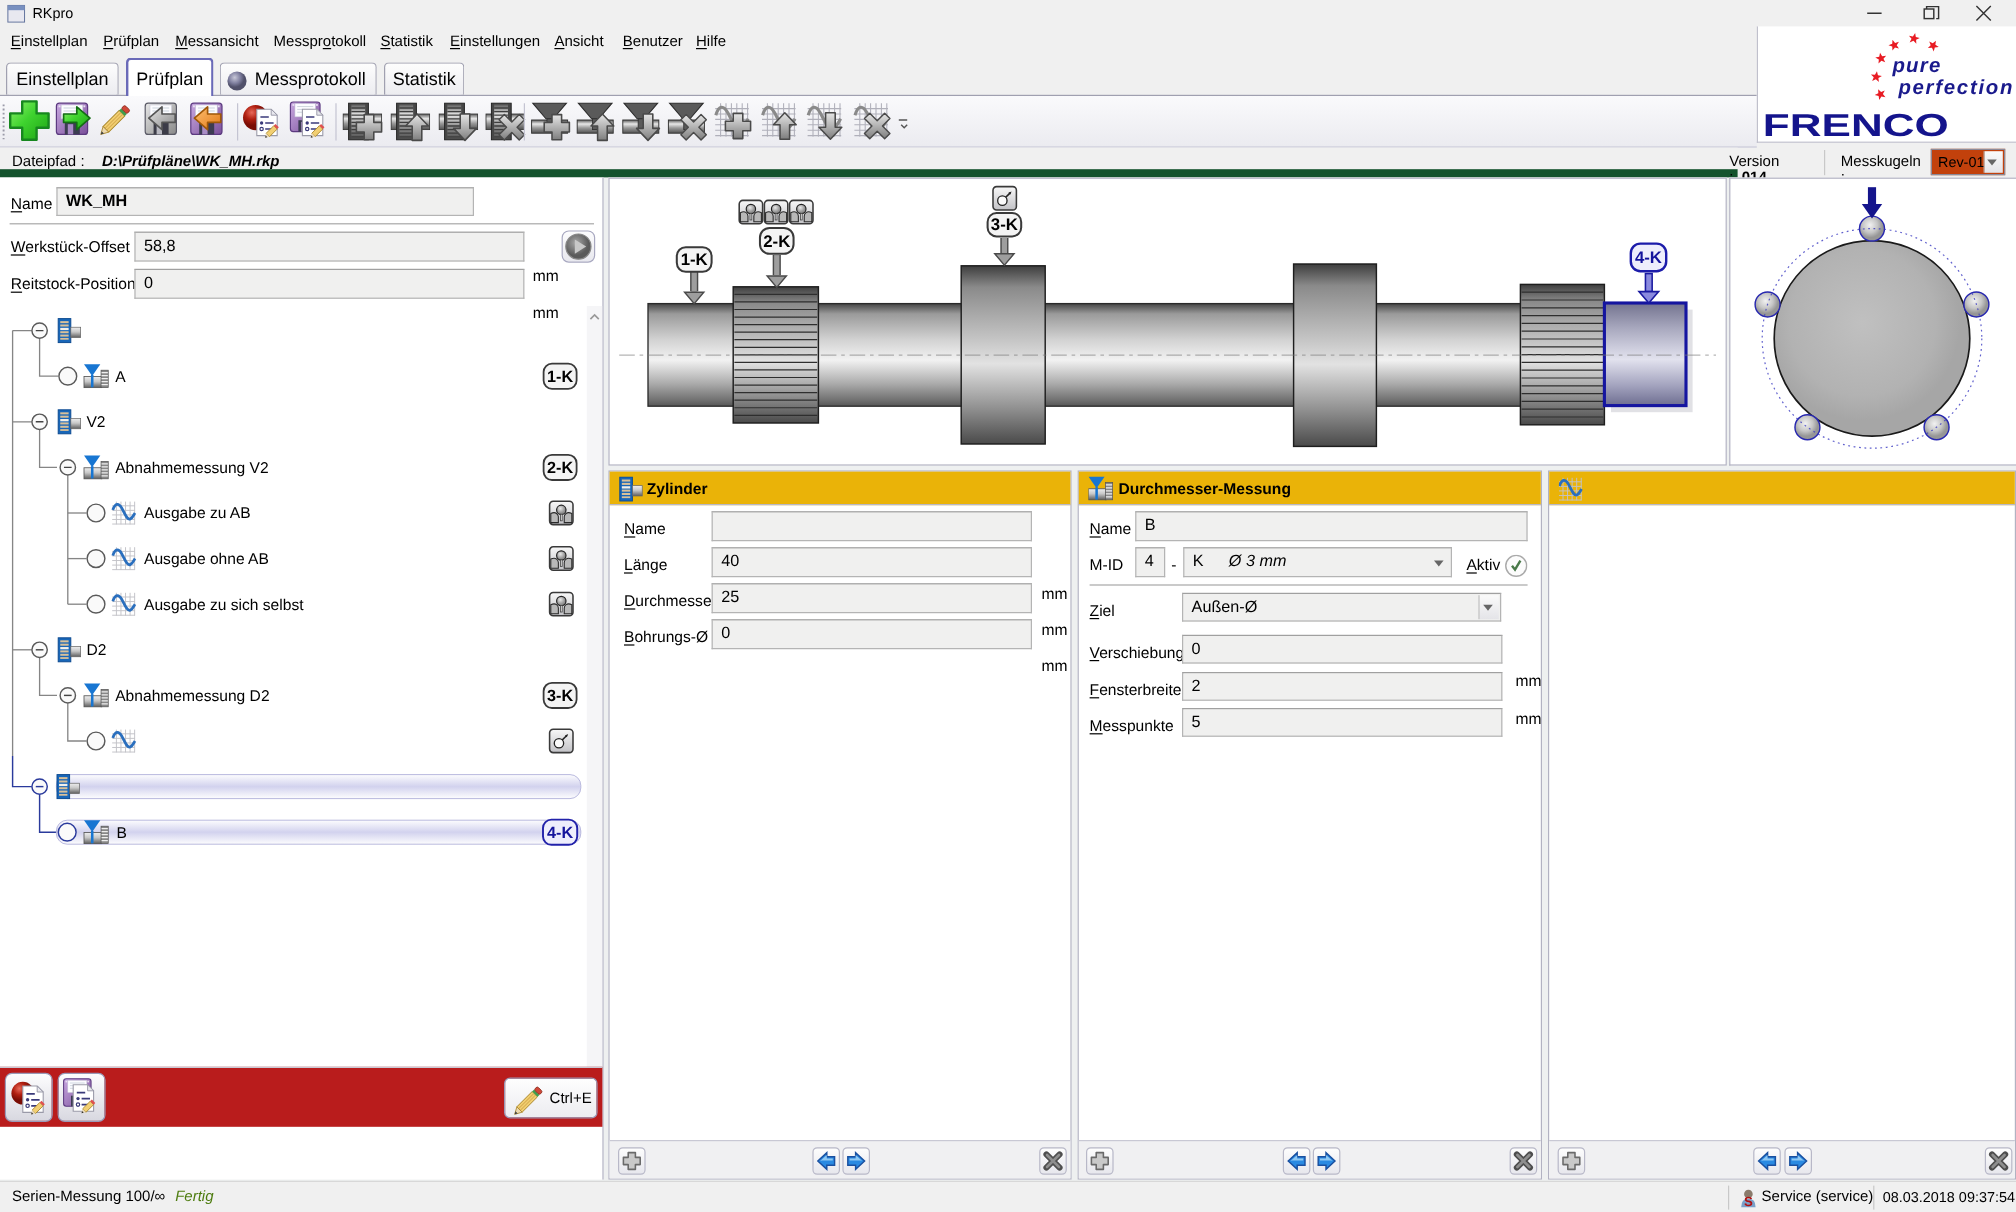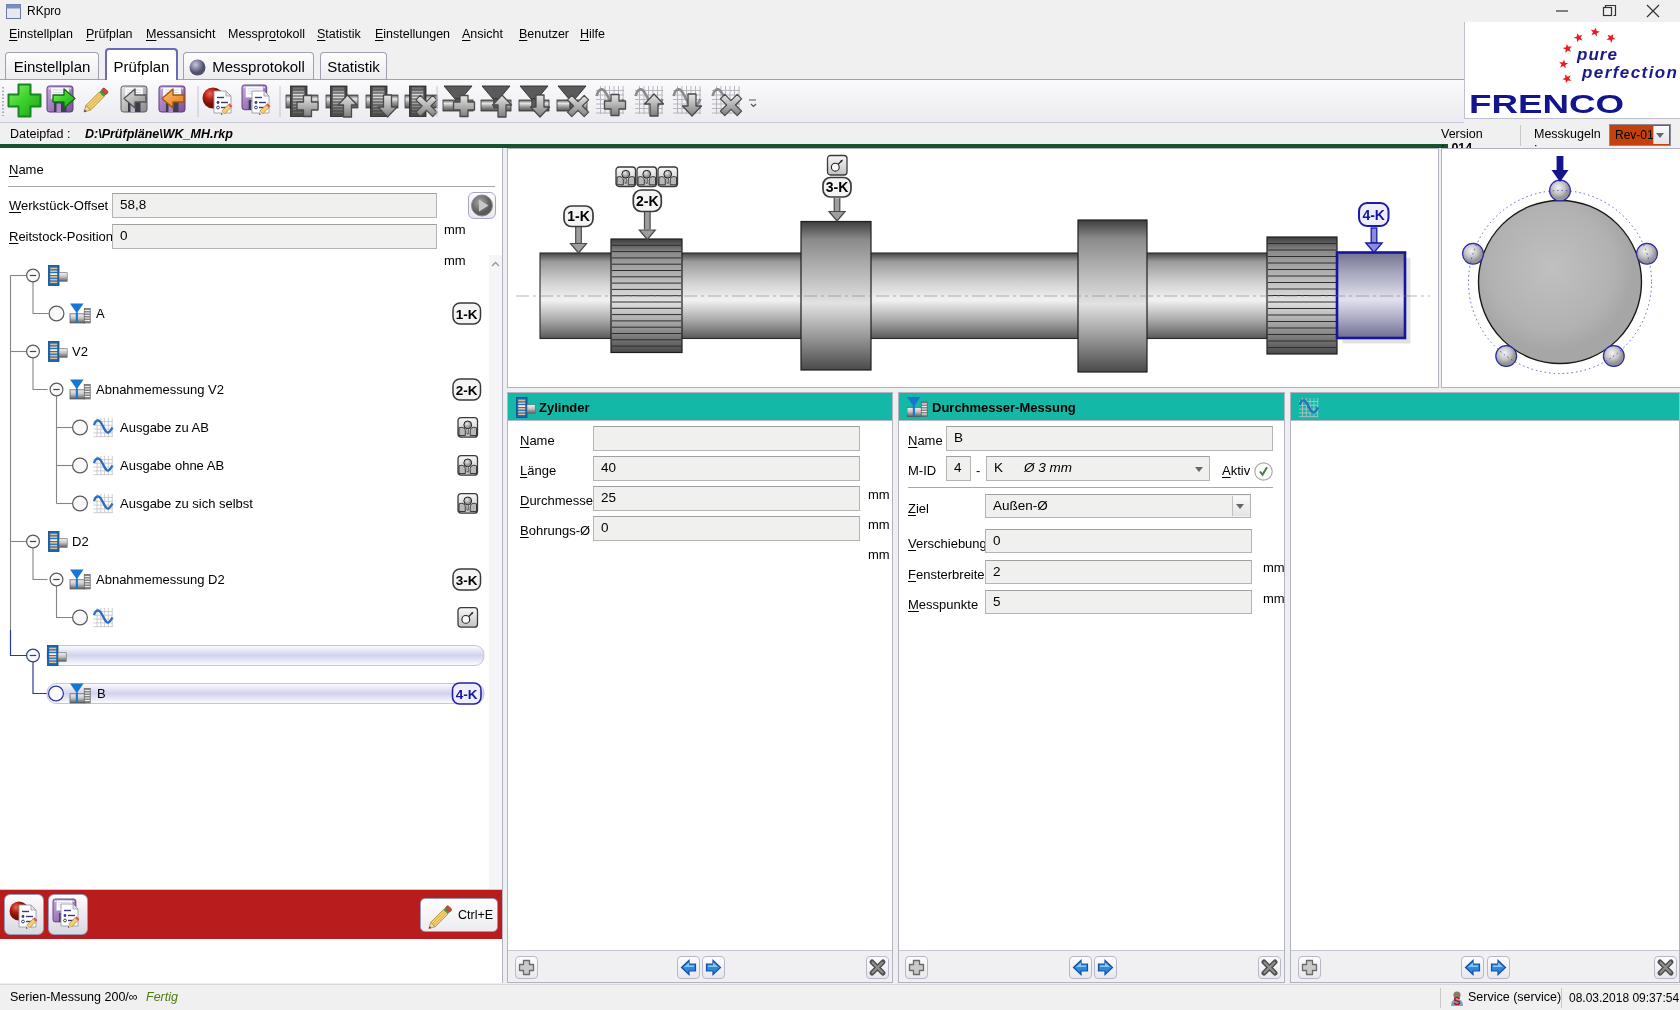--- a/index.html
+++ b/index.html
@@ -9,30 +9,30 @@
 #titlebar .tt{left:27px;top:4px;font-size:12px;}
 #menubar{left:0;top:22px;width:1680px;height:25px;background:#f0f0f0;font-size:12.5px;}
 #menubar span{position:absolute;top:5px;}
 u{text-decoration:underline;text-underline-offset:2px;}
 #tabrow{left:0;top:47px;width:1464px;height:33px;background:#f0f0f0;}
 .tab{position:absolute;top:5px;height:27px;border:1px solid #a0a0b0;border-bottom:none;border-radius:4px 4px 0 0;background:linear-gradient(#fdfdfd,#ececf0);font-size:15px;text-align:center;padding-top:5px;}
 .tab.sel{top:1px;height:32px;border:2px solid #6a6ab8;border-bottom:none;background:#fff;padding-top:8px;z-index:5;}
 #tabline{left:0;top:79px;width:1464px;height:1px;background:#a0a0b0;}
 #toolbar{left:0;top:80px;width:1464px;height:43px;background:linear-gradient(#fafafc,#ebebf0);border-bottom:1px solid #c9c9da;}
 #logobox{left:1464px;top:22px;width:216px;height:97px;background:#fff;border-left:1px solid #c0c0cc;border-bottom:1px solid #c0c0cc;}
-#pathrow{left:0;top:123px;width:1448px;height:25px;background:#f0f0f0;border-bottom:4px solid #14532d;font-size:12.5px;}
+#pathrow{left:0;top:123px;width:1448px;height:25px;background:#f0f0f0;border-bottom:7px solid #14532d;font-size:12.5px;}
 #mainbg{left:0;top:148px;width:1680px;height:836px;background:#eef0f0;}
 #leftpanel{left:0;top:148px;width:503px;height:835px;background:#fff;border-right:1px solid #b2b2c2;}
 #drawpanel{left:507px;top:148px;width:932px;height:240px;background:#fff;border:1px solid #b2b2c2;}
 #ballpanel{left:1441px;top:148px;width:239px;height:240px;background:#fff;border:1px solid #b2b2c2;border-right:none;}
 .bpanel{background:#fff;border:1px solid #b2b2c2;}
 #panel1{left:507px;top:392px;width:386px;height:591px;}
 #panel2{left:898px;top:392px;width:387px;height:591px;}
 #panel3{left:1290px;top:392px;width:390px;height:591px;}
-.ptitle{position:absolute;left:0;top:0;right:0;height:28px;background:#14b8a6;border-bottom:1px solid #b8b8c8;}
+.ptitle{position:absolute;left:0;top:0;right:0;height:28px;background:#eab308;border-bottom:1px solid #b8b8c8;}
 .ptitle b{position:absolute;left:31px;top:7px;font-size:13px;}
 .pstrip{position:absolute;left:0;bottom:0;right:0;height:32px;background:#f0f0f2;border-top:1px solid #c8c8d4;}
 .label{position:absolute;font-size:13px;white-space:nowrap;}
 .input{position:absolute;background:#f0f0ef;border:1px solid #b4b4b4;border-top-color:#a0a0a0;font-size:13.5px;line-height:22px;padding-left:7px;}
 .mm{position:absolute;font-size:13px;margin-top:24px;}
 .combo{position:absolute;background:#f0f0ef;border:1px solid #b4b4b4;border-top-color:#a0a0a0;font-size:13.5px;line-height:22px;padding-left:7px;}
 .cararea{position:absolute;right:1px;top:1px;bottom:1px;width:17px;border-left:1px solid #c0c0c0;background:linear-gradient(#fafafa,#e4e4e8);}
 .car{position:absolute;right:5px;top:50%;margin-top:-2px;width:0;height:0;border:4px solid transparent;border-top:5px solid #666;}
 .sqbtn{position:absolute;width:23px;height:23px;border:1px solid #b8b8c8;border-radius:4px;background:linear-gradient(#fdfdfd,#e7e7ed);}
 #statusbar{left:0;top:984px;width:1680px;height:26px;background:#f0f0f0;border-top:1px solid #d8d8d8;font-size:12.5px;white-space:nowrap;}
@@ -333,20 +333,21 @@
  <span class="abs" style="left:1441px;top:4px">Version :&nbsp; <b>014</b></span>
  <div class="vline" style="left:1520px;top:2px;height:21px"></div>
  <span class="abs" style="left:1534px;top:4px">Messkugeln : </span>
  <div class="abs" style="left:1609px;top:1px;width:62px;height:22px;background:#c2410c;border:1px solid #8a8a9a;font-size:12px;line-height:20px;padding-left:5px">Rev-01<div class="cararea" style="width:16px">
         <div class="car"></div>
       </div></div>
 </div>
 <div id="mainbg" class="abs"></div>
 <div id="leftpanel" class="abs">
  <span class="label" style="left:9px;top:14px"><u>N</u>ame</span>
+ <div class="input" style="left:47px;top:8px;width:348px;height:24px;font-weight:bold">WK_MH</div>
  <div class="abs" style="left:8px;top:38px;width:487px;height:1px;background:#a8a8a8"></div>
  <span class="label" style="left:9px;top:50px"><u>W</u>erkstück-Offset</span>
  <div class="input" style="left:112px;top:45px;width:325px;height:25px">58,8</div>
  <span class="mm" style="left:444px;top:50px">mm</span>
  <div class="abs" style="left:468px;top:44px;width:28px;height:27px;border:1px solid #a8a8c0;border-radius:6px;background:linear-gradient(#fcfcfd,#e8e8ee)">
   <svg width="26" height="25">
         <defs>
           <radialGradient id="pbtn" cx="40%" cy="35%">
             <stop offset="0%" stop-color="#a8a8a8"></stop>
             <stop offset="100%" stop-color="#5a5a5a"></stop>
@@ -736,21 +737,21 @@
           <polygon points="17.5,10.5 10,3.5 10,7 3.5,7 3.5,14 10,14 10,17.5" fill="#2a8ae2" stroke="#1a50a0" stroke-width="1.2"></polygon>
           <polygon points="15.5,10.5 10,5.5 10,8.5 5,8.5 5,10 14,10" fill="#9acef4" opacity="0.9"></polygon>
         </svg></div>
   <div class="sqbtn" style="left:363px;top:5px"><svg width="21" height="21">
           <path d="M5,5 L16,16 M16,5 L5,16" stroke="#4e4e4e" stroke-width="5" stroke-linecap="round"></path>
           <path d="M5.5,5.5 L15.5,15.5 M15.5,5.5 L5.5,15.5" stroke="#8e8e8e" stroke-width="2.2" stroke-linecap="round"></path>
         </svg></div>
  </div>
 </div>
 <div id="statusbar" class="abs">
- <span class="abs" style="left:10px;top:5px">Serien-Messung 200/∞</span>
+ <span class="abs" style="left:10px;top:5px">Serien-Messung 100/∞</span>
  <span class="abs" style="left:146px;top:5px;color:#4d7c0f;font-style:italic">Fertig</span>
  <div class="vline" style="left:1440px;top:3px;height:20px"></div>
  <svg class="abs" style="left:1449px;top:5px" width="16" height="17">
       <circle cx="8" cy="5" r="3.6" fill="#8a7a6a"></circle>
       <path d="M2,16 q0,-7 6,-7 q6,0 6,7 z" fill="#7aa0c8"></path>
       <text x="8" y="15" font-size="11" font-weight="bold" fill="#b01010" text-anchor="middle">S</text>
     </svg>
     <span class="abs" style="left:1468px;top:5px">Service (service)</span>
  <div class="vline" style="left:1561px;top:3px;height:20px"></div>
  <span class="abs" style="left:1569px;top:6px;font-size:12px">08.03.2018 09:37:54</span>

